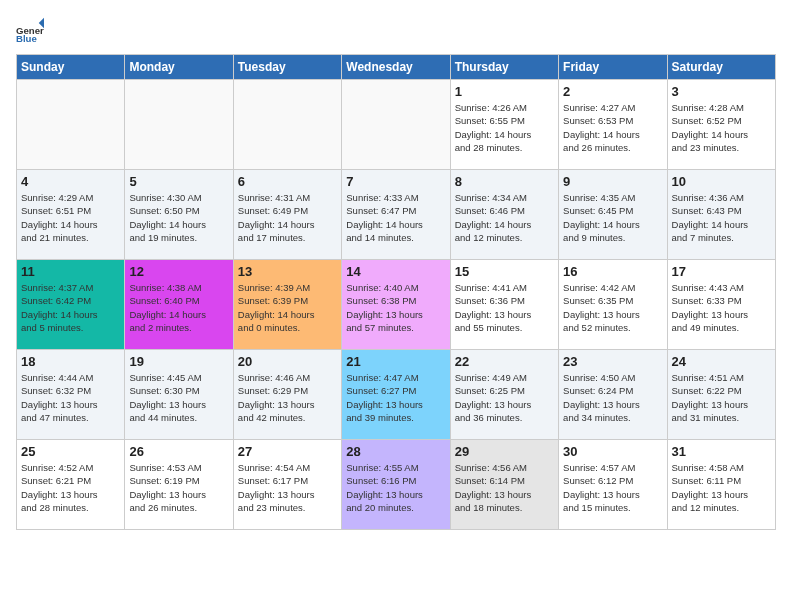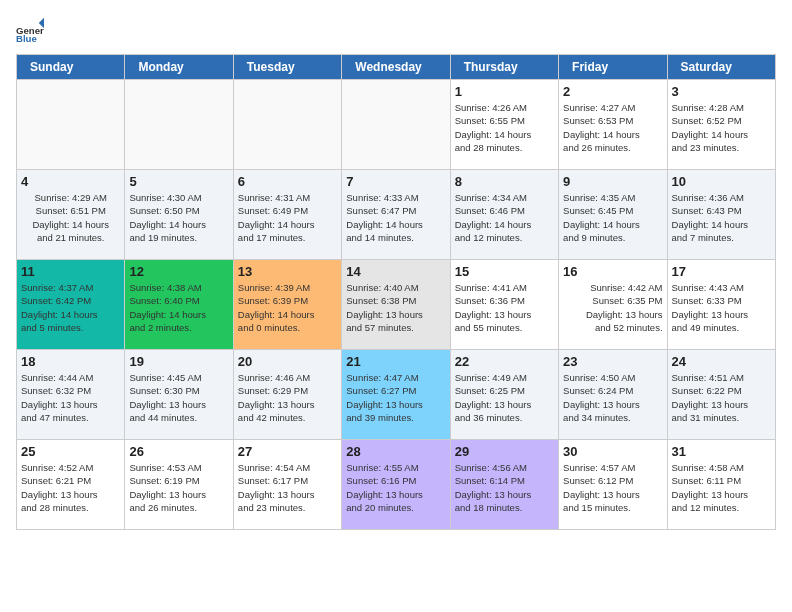--- a/index.html
+++ b/index.html
@@ -41,21 +41,21 @@
     table {
       width: 100%;
       border-collapse: collapse;
       table-layout: fixed;
     }
     th {
       background-color: #2e6db4;
       color: #fff;
       font-size: 12px;
       font-weight: bold;
-      padding: 5px 13px;
+      padding: 5px 4px;
       text-align: left;
       border: 1px solid #ccc;
     }
     td {
       border: 1px solid #ccc;
       vertical-align: top;
       padding: 4px 4px 4px 4px;
       font-size: 10px;
       color: #333;
       height: 90px;
@@ -136,21 +136,21 @@
           <span class="day-number">3</span>
           <div class="day-info" style="white-space: pre-line;">Sunrise: 4:28 AM
 Sunset: 6:52 PM
 Daylight: 14 hours
 and 23 minutes.</div>
         </td>
       </tr>
       <tr>
         <td style="background: rgb(240, 244, 248);">
           <span class="day-number">4</span>
-          <div class="day-info" style="white-space: pre-line; text-align: center;">Sunrise: 4:29 AM
+          <div class="day-info" style="white-space: pre-line;">Sunrise: 4:29 AM
 Sunset: 6:51 PM
 Daylight: 14 hours
 and 21 minutes.</div>
         </td>
         <td style="background: rgb(240, 244, 248);">
           <span class="day-number">5</span>
           <div class="day-info" style="white-space: pre-line;">Sunrise: 4:30 AM
 Sunset: 6:50 PM
 Daylight: 14 hours
 and 19 minutes.</div>
@@ -192,51 +192,51 @@
         </td>
       </tr>
       <tr>
         <td style="background: #14b8a6;">
           <span class="day-number">11</span>
           <div class="day-info" style="white-space: pre-line;">Sunrise: 4:37 AM
 Sunset: 6:42 PM
 Daylight: 14 hours
 and 5 minutes.</div>
         </td>
-        <td style="background: #22c55e;">
+        <td style="background: #d946ef;">
           <span class="day-number">12</span>
           <div class="day-info" style="white-space: pre-line;">Sunrise: 4:38 AM
 Sunset: 6:40 PM
 Daylight: 14 hours
 and 2 minutes.</div>
         </td>
         <td style="background: #fdba74;">
           <span class="day-number">13</span>
           <div class="day-info" style="white-space: pre-line;">Sunrise: 4:39 AM
 Sunset: 6:39 PM
 Daylight: 14 hours
 and 0 minutes.</div>
         </td>
-        <td style="background: #e5e5e5;">
+        <td style="background: #f0abfc;">
           <span class="day-number">14</span>
           <div class="day-info" style="white-space: pre-line;">Sunrise: 4:40 AM
 Sunset: 6:38 PM
 Daylight: 13 hours
 and 57 minutes.</div>
         </td>
         <td style="background: rgb(255, 255, 255);">
           <span class="day-number">15</span>
           <div class="day-info" style="white-space: pre-line;">Sunrise: 4:41 AM
 Sunset: 6:36 PM
 Daylight: 13 hours
 and 55 minutes.</div>
         </td>
         <td style="background: rgb(255, 255, 255);">
           <span class="day-number">16</span>
-          <div class="day-info" style="white-space: pre-line; text-align: right;">Sunrise: 4:42 AM
+          <div class="day-info" style="white-space: pre-line;">Sunrise: 4:42 AM
 Sunset: 6:35 PM
 Daylight: 13 hours
 and 52 minutes.</div>
         </td>
         <td style="background: rgb(255, 255, 255);">
           <span class="day-number">17</span>
           <div class="day-info" style="white-space: pre-line;">Sunrise: 4:43 AM
 Sunset: 6:33 PM
 Daylight: 13 hours
 and 49 minutes.</div>
@@ -315,21 +315,21 @@
 Daylight: 13 hours
 and 23 minutes.</div>
         </td>
         <td style="background: #c4b5fd;">
           <span class="day-number">28</span>
           <div class="day-info" style="white-space: pre-line;">Sunrise: 4:55 AM
 Sunset: 6:16 PM
 Daylight: 13 hours
 and 20 minutes.</div>
         </td>
-        <td style="background: #c4b5fd;">
+        <td style="background: #e5e5e5;">
           <span class="day-number">29</span>
           <div class="day-info" style="white-space: pre-line;">Sunrise: 4:56 AM
 Sunset: 6:14 PM
 Daylight: 13 hours
 and 18 minutes.</div>
         </td>
         <td style="background: rgb(255, 255, 255);">
           <span class="day-number">30</span>
           <div class="day-info" style="white-space: pre-line;">Sunrise: 4:57 AM
 Sunset: 6:12 PM

